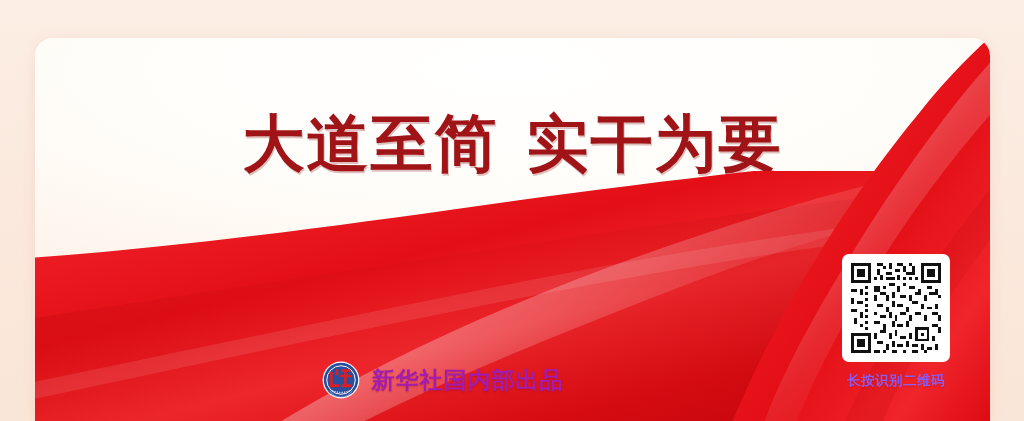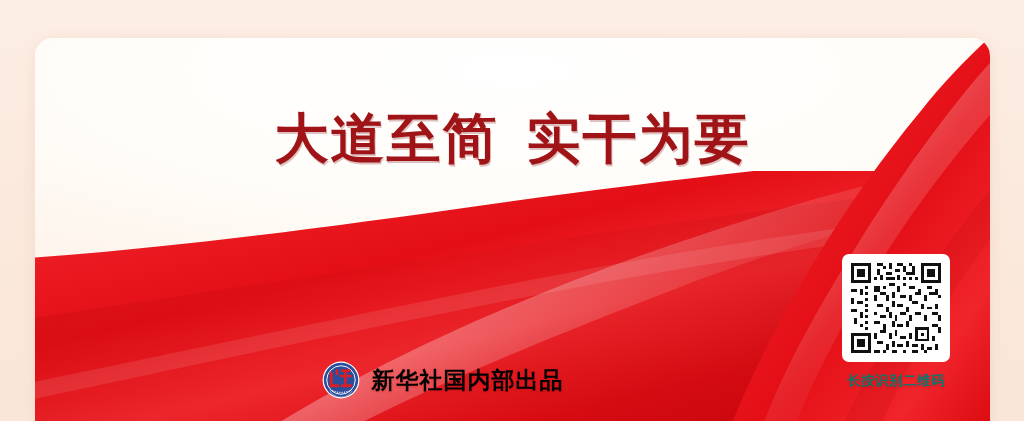--- a/index.html
+++ b/index.html
@@ -79,21 +79,21 @@
   .ribbon-right svg { display: block; width: 100%; height: 100%; }
 
   
   #headline {
     position: absolute;
     left: 0;
     right: 0;
     top: 70px;
     text-align: center;
     font-family: "DejaVu Sans", "Liberation Sans", sans-serif;
-    font-size: 54px;
+    font-size: 62px;
     font-weight: bold;
     letter-spacing: 2px;
     color: #a01418;
     text-shadow: 1px 2px 0 rgba(120, 10, 12, 0.25);
     white-space: nowrap;
     line-height: 1.15;
   }
   #headline .gap { display: inline-block; width: 28px; }
 
   
@@ -125,21 +125,21 @@
     left: 0;
     right: 0;
     bottom: 22px;
     display: flex;
     align-items: center;
     justify-content: center;
     gap: 12px;
     padding-right: 140px;
   }
   #credit-text {
-    color: #000000;
+    color: #a21caf;
     font-family: "DejaVu Sans", "Liberation Sans", sans-serif;
     font-size: 23px;
     font-weight: bold;
     letter-spacing: 1px;
     white-space: nowrap;
     text-shadow: 0 1px 2px rgba(150, 0, 0, 0.3);
   }
   #xinhua-logo { width: 38px; height: 38px; flex: 0 0 38px; }
 
   
@@ -154,21 +154,21 @@
     width: 108px;
     height: 108px;
     margin: 0 auto;
     background: #ffffff;
     border-radius: 7px;
     padding: 6px;
     box-sizing: border-box;
   }
   #qr-code svg { display: block; width: 100%; height: 100%; }
   .qr-caption {
-    color: #0f766e;
+    color: #8b5cf6;
     font-family: "DejaVu Sans", "Liberation Sans", sans-serif;
     font-size: 13.5px;
     font-weight: bold;
     letter-spacing: 0.5px;
     line-height: 1.45;
     white-space: nowrap;
     text-shadow: 0 1px 2px rgba(150, 0, 0, 0.25);
   }
   #qr-caption-1 { margin-top: 9px; }
 </style>

